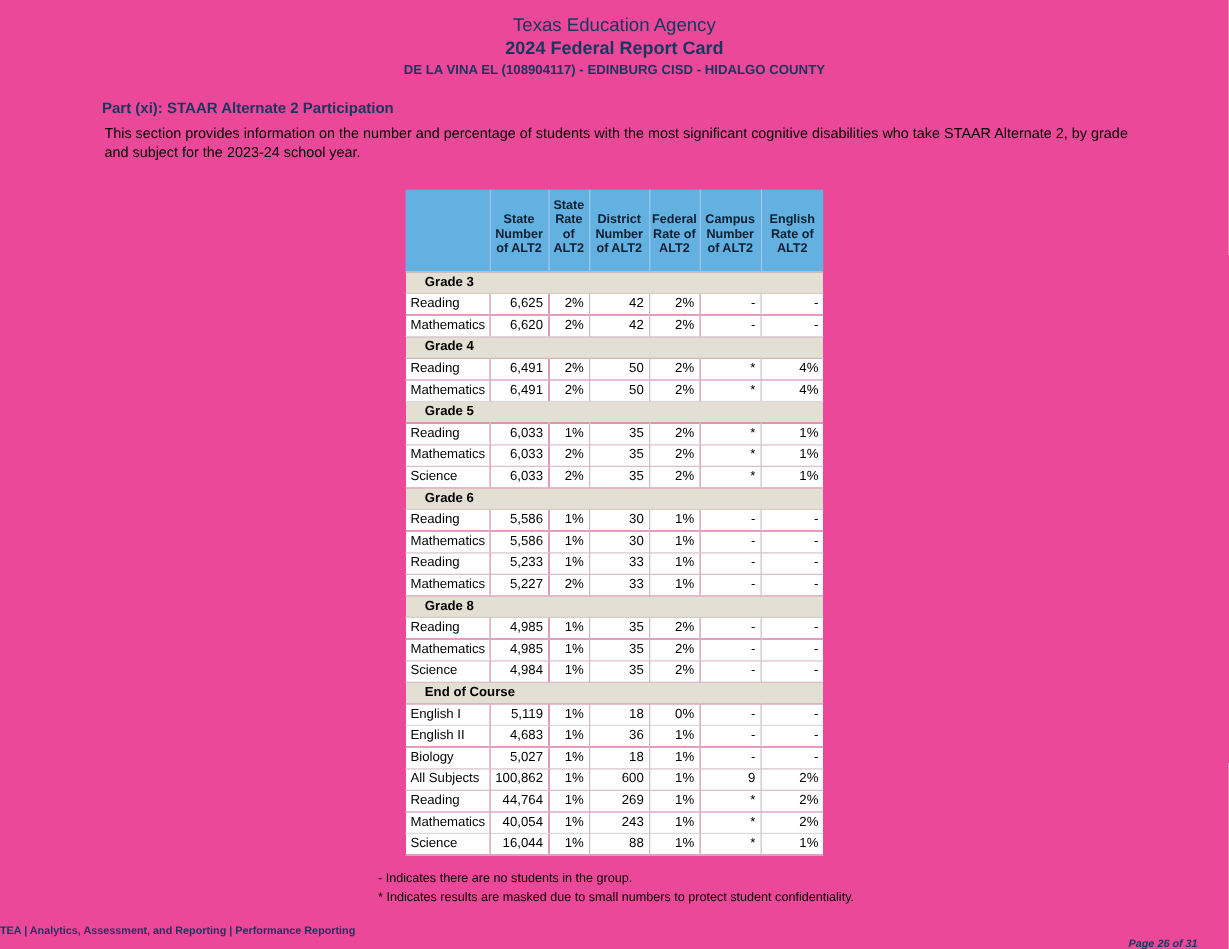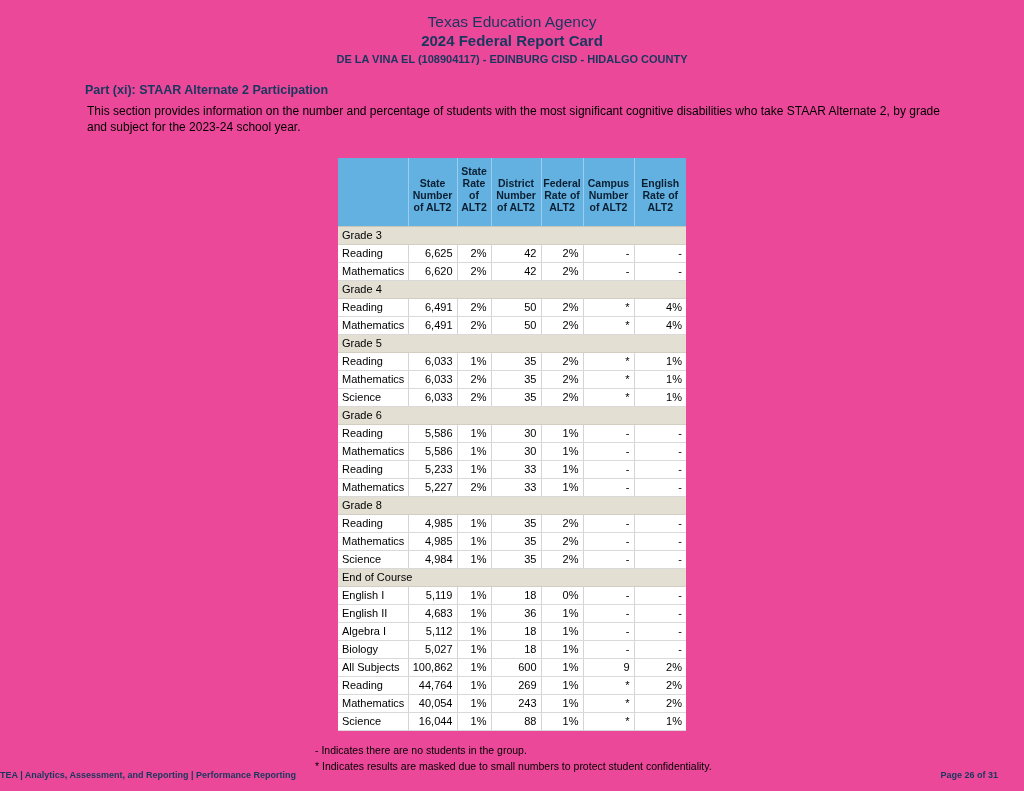--- a/index.html
+++ b/index.html
@@ -53,44 +53,44 @@
   table.report td {
     padding: 2px 4px;
     line-height: 13px;
     height: 13px;
     border-bottom: 1px solid #d9d9d9;
     overflow: hidden;
     white-space: nowrap;
   }
   tr.group-row td {
     background: #e3dfd3;
-    font-weight: normal;
+    font-weight: bold;
     border-top: 1px solid #c9c5b9;
     border-bottom: 1px solid #d2cec2;
-    padding-left: 4px;
+    padding-left: 16px;
   }
   tr.data-row td { background: #ffffff; border-left: 1px solid #d4d4d4; }
   tr.data-row td:first-child { border-left: none; }
   td.subject { text-align: left; }
   td.num { text-align: right; }
 
   .footnotes { margin: 12px 0 0 315px; font-size: 10.5px; line-height: 15.5px; }
   .footnote { white-space: nowrap; }
 
   .doc-footer {
     position: absolute;
     left: 0; right: 0;
     bottom: 9px;
     height: 12px;
     color: #17375E;
     font-size: 9px;
     font-weight: bold;
   }
   .footer-center { text-align: left; }
-  .footer-page { position: absolute; right: 26px; top: 0; }
+  .footer-page { position: absolute; right: 26px; top: 11px; font-style: italic; }
 </style>
 </head>
 <body>
 
 <div class="page">
 
   <div class="doc-header">
     <div class="agency-name">Texas Education Agency</div>
     <div class="report-title">2024 Federal Report Card</div>
     <div class="campus-line">DE LA VINA EL (108904117) - EDINBURG CISD - HIDALGO COUNTY</div>
@@ -277,29 +277,20 @@
         <tr class="data-row">
           <td class="subject">English II</td>
           <td class="num">4,683</td>
           <td class="num">1%</td>
           <td class="num">36</td>
           <td class="num">1%</td>
           <td class="num">-</td>
           <td class="num">-</td>
         </tr>
         <tr class="data-row">
-          <td class="subject">Algebra I</td>
-          <td class="num">5,112</td>
-          <td class="num">1%</td>
-          <td class="num">18</td>
-          <td class="num">1%</td>
-          <td class="num">-</td>
-          <td class="num">-</td>
-        </tr>
-        <tr class="data-row">
           <td class="subject">Biology</td>
           <td class="num">5,027</td>
           <td class="num">1%</td>
           <td class="num">18</td>
           <td class="num">1%</td>
           <td class="num">-</td>
           <td class="num">-</td>
         </tr>
         <tr class="data-row">
           <td class="subject">All Subjects</td>

